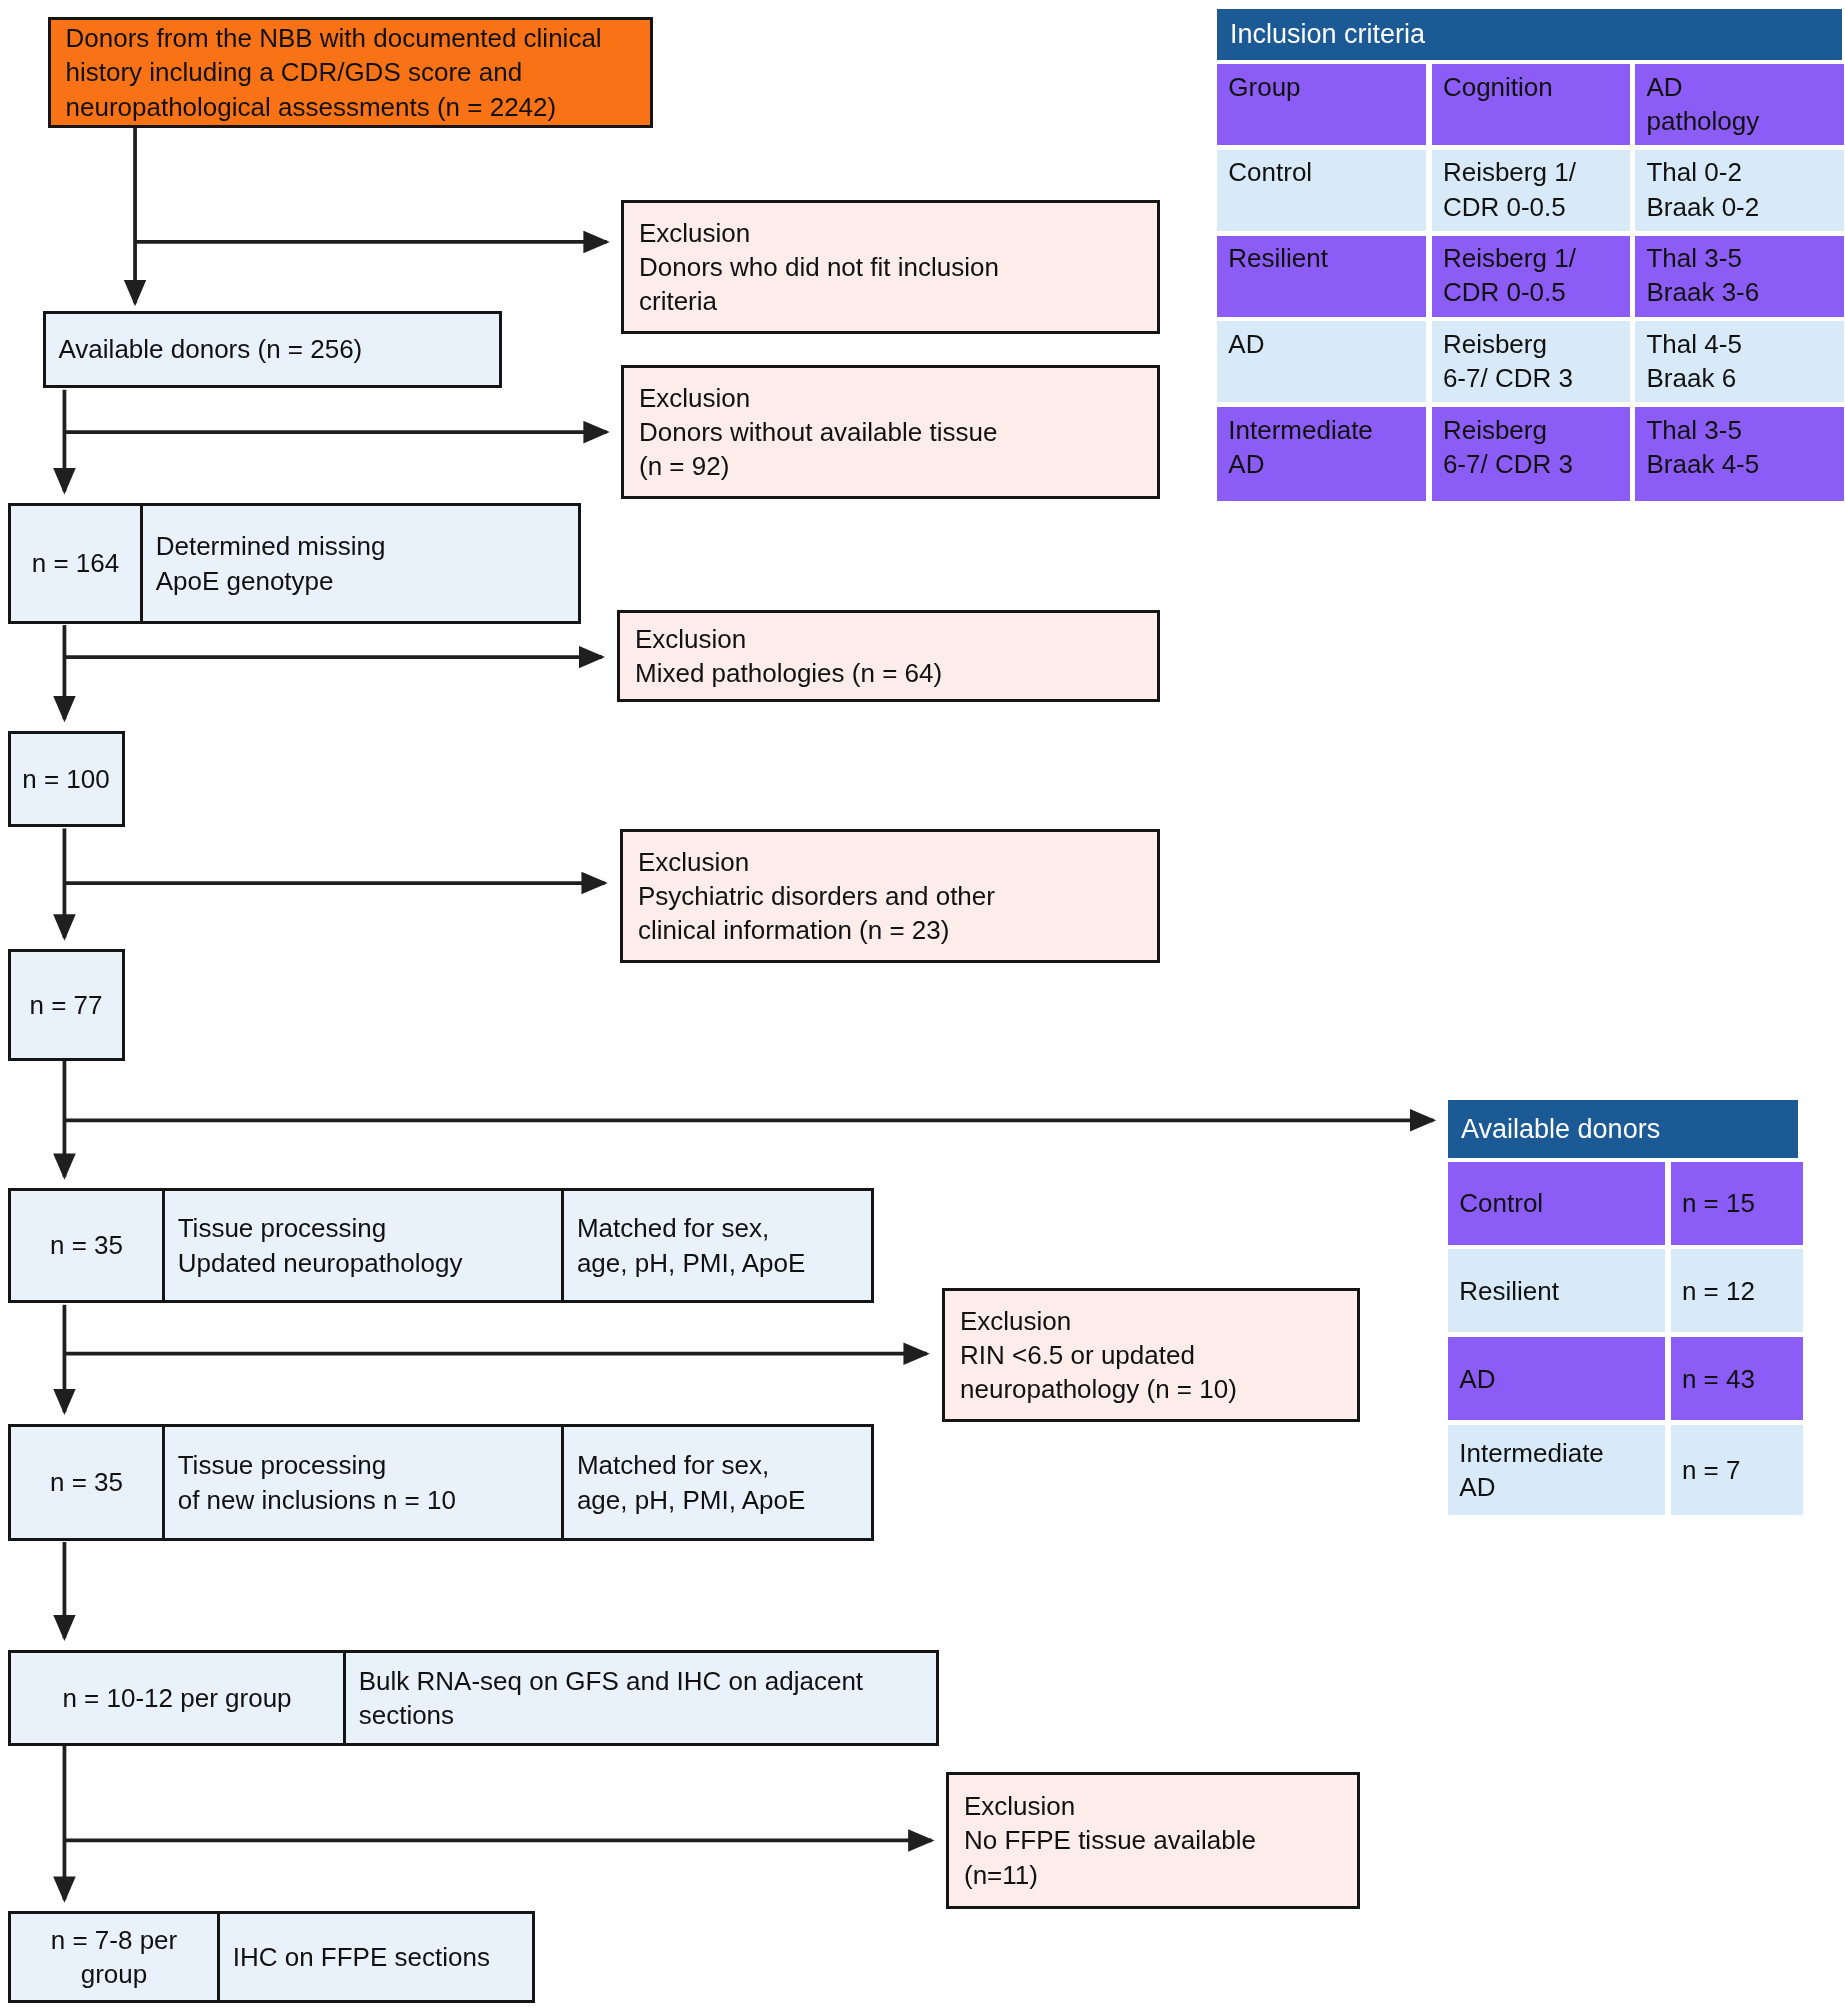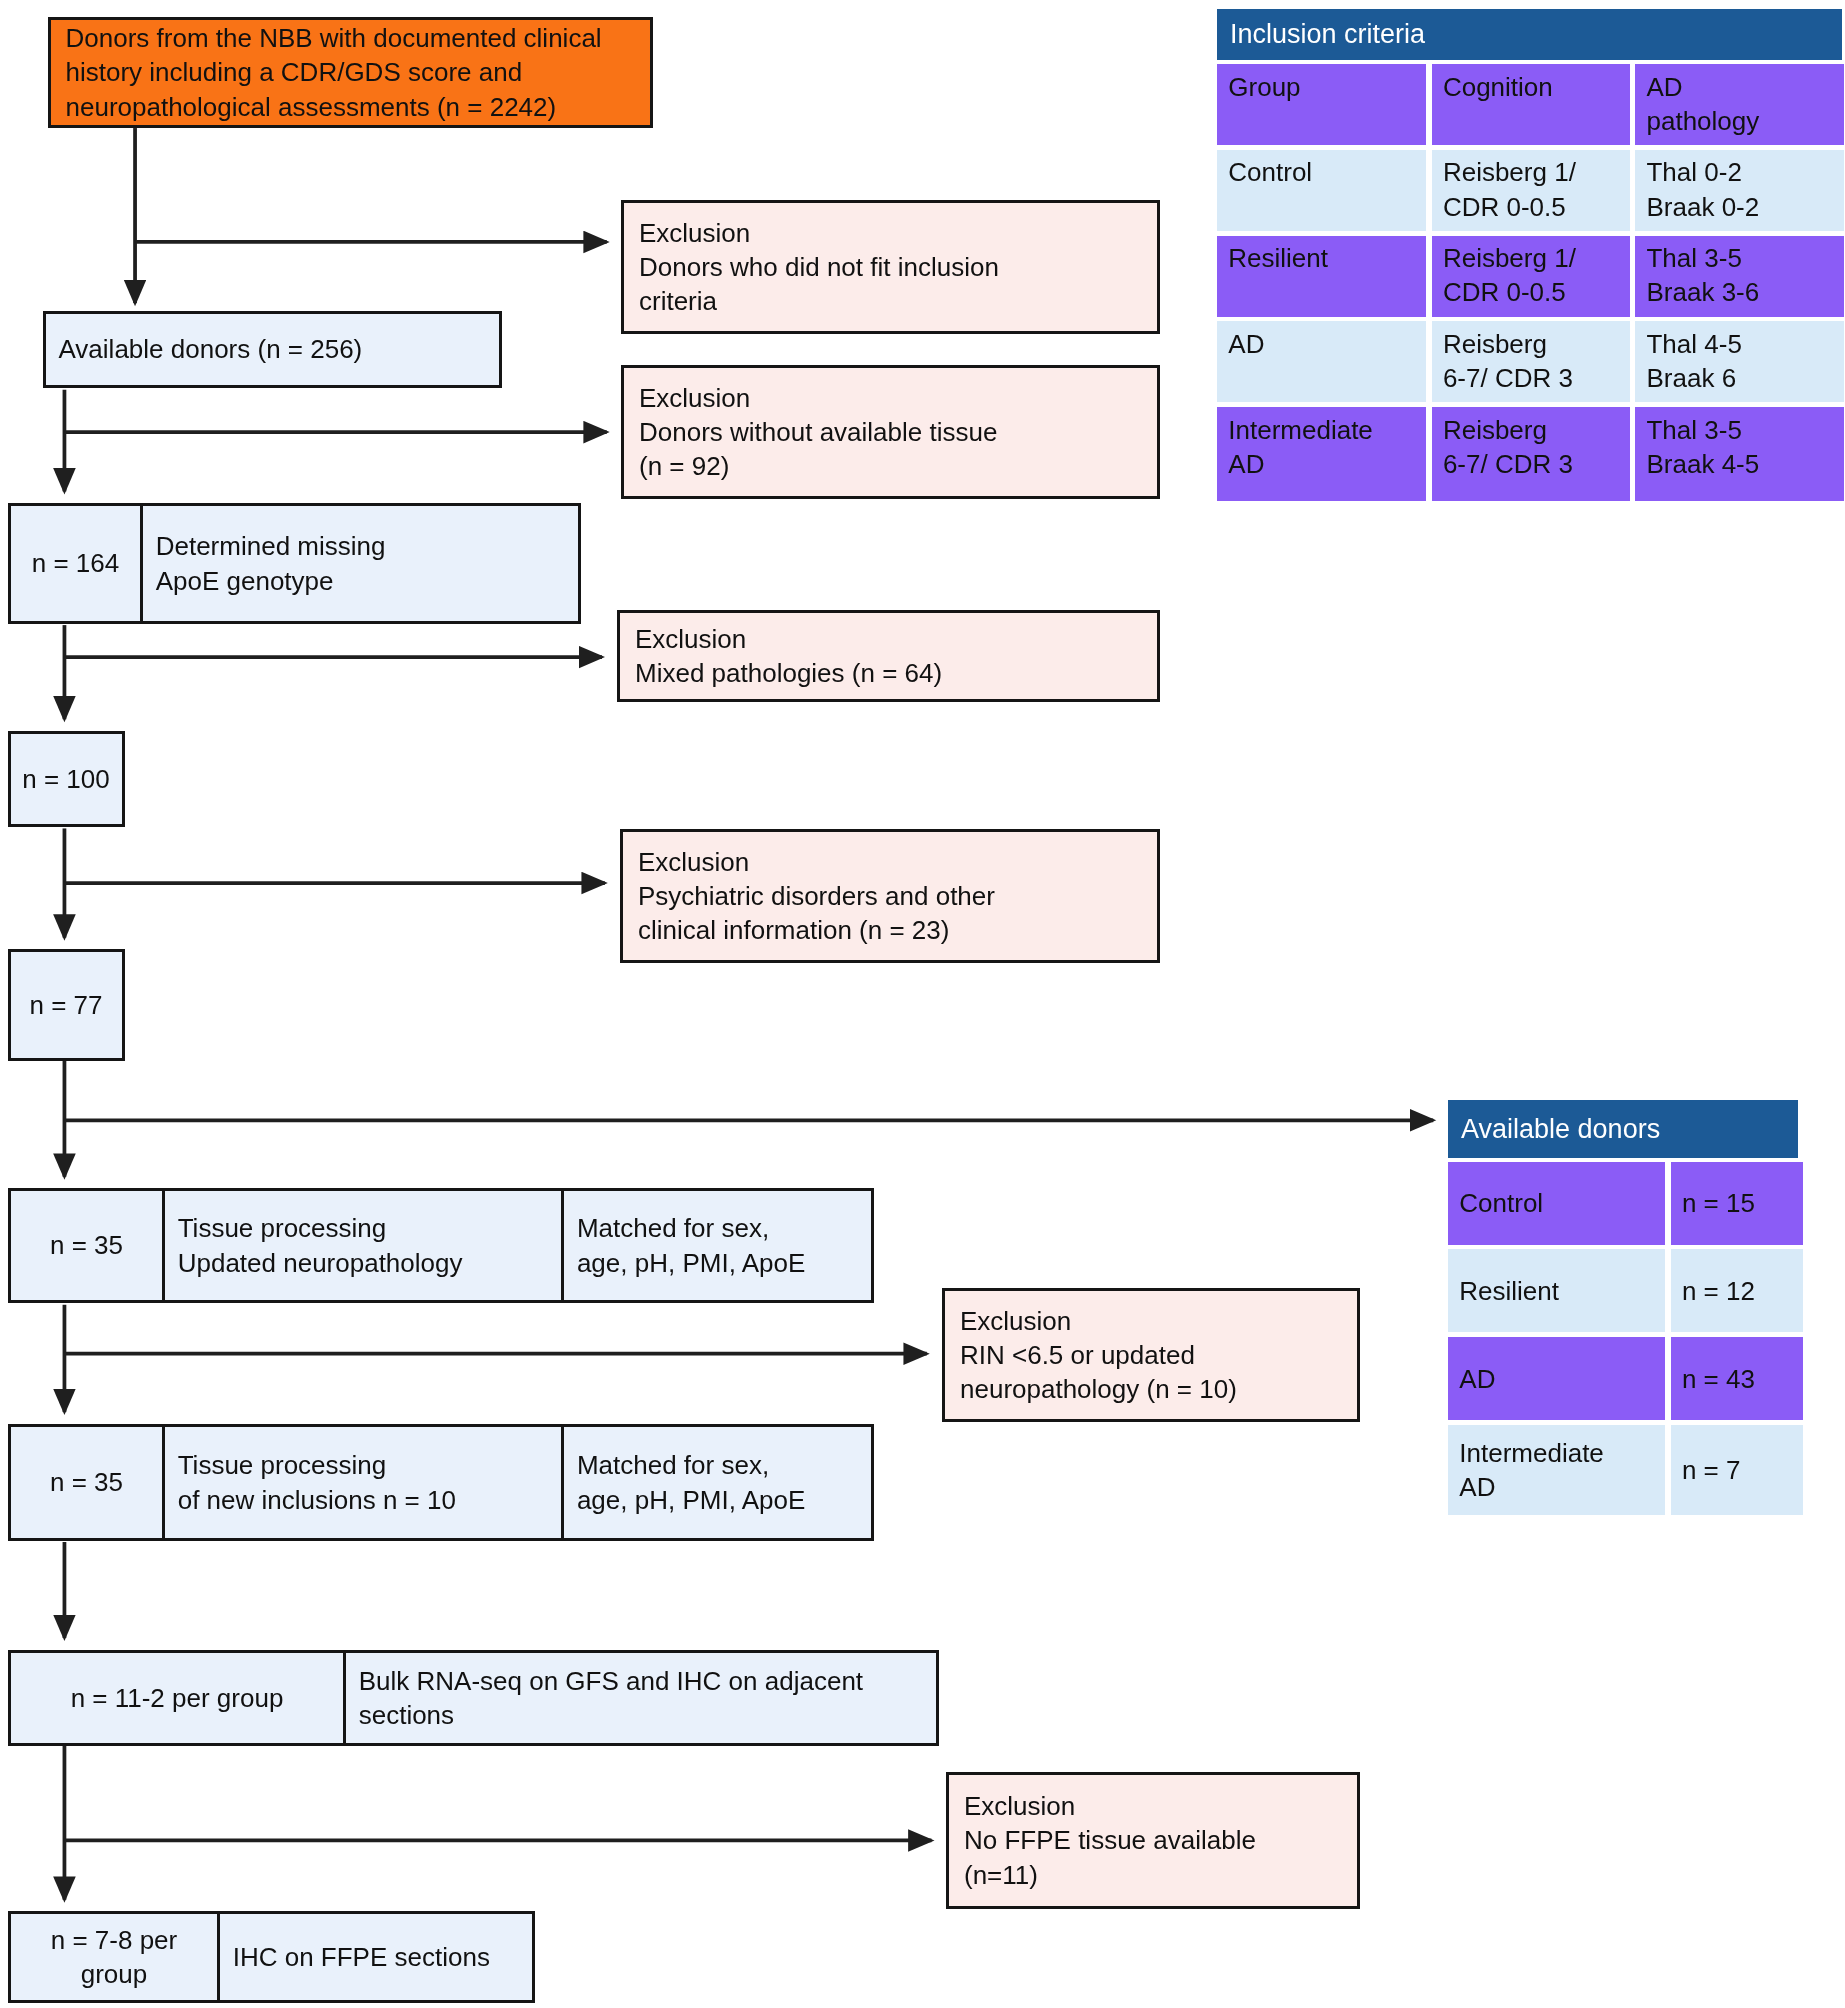--- a/index.html
+++ b/index.html
@@ -128,21 +128,21 @@
 
   <div class="rowbox" style="left:7.5px; top:1424px;">
     <div class="cell num" style="width:158px; height:117px;">n = 35</div>
     <div class="cell desc" style="width:403px; height:117px;">Tissue processing
 of new inclusions n = 10</div>
     <div class="cell desc" style="width:313px; height:117px;">Matched for sex,
 age, pH, PMI, ApoE</div>
   </div>
 
   <div class="rowbox" style="left:7.5px; top:1650px;">
-    <div class="cell num" style="width:339px; height:96px;">n = 11-2 per group</div>
+    <div class="cell num" style="width:339px; height:96px;">n = 10-12 per group</div>
     <div class="cell desc" style="width:596px; height:96px;">Bulk RNA-seq on GFS and IHC on adjacent
 sections</div>
   </div>
 
   <div class="rowbox" style="left:7.5px; top:1911px;">
     <div class="cell num" style="width:213px; height:92px;">n = 7-8 per group</div>
     <div class="cell desc" style="width:318px; height:92px;">IHC on FFPE sections</div>
   </div>
 
   <div class="tbl" style="left:1217px; top:9.4px; width:625px;">

